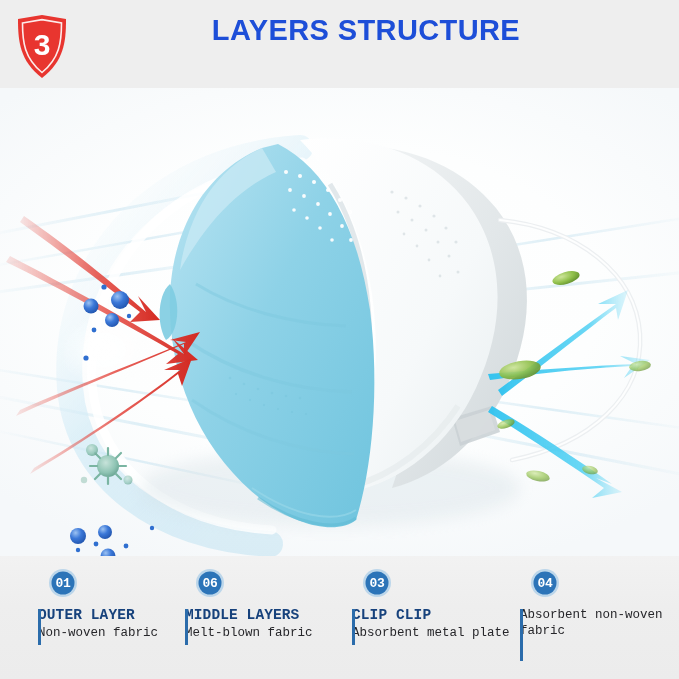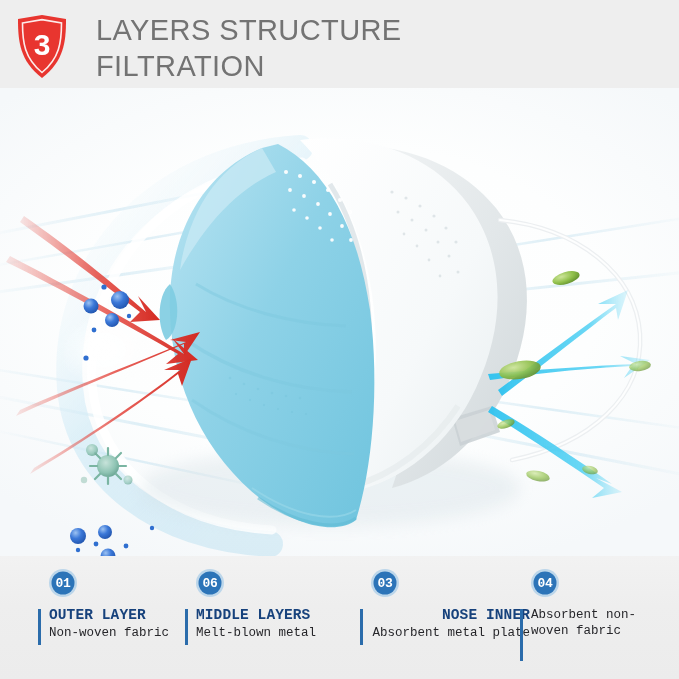--- a/index.html
+++ b/index.html
@@ -44,26 +44,27 @@
     letter-spacing: 0px;
     padding-bottom: 4px;
     box-sizing: border-box;
   }
   .title-block {
     position: absolute;
     left: 96px; top: 12px;
     width: 540px;
   }
   .title-line {
-    color: #737373;
+    color: #1d4ed8;
     font-size: 29px;
-    font-weight: normal;
+    font-weight: bold;
     letter-spacing: 0.4px;
     line-height: 36px;
     white-space: nowrap;
+    text-align: center;
   }
 
   
   .scene {
     position: absolute;
     left: 0; top: 88px;
     width: 679px; height: 468px;
     overflow: hidden;
     background:
       radial-gradient(ellipse 70% 60% at 50% 45%, #ffffff 0%, #fdfefe 55%, #f5f8fa 100%);
@@ -100,21 +101,20 @@
     align-items: center;
     justify-content: center;
     color: #ffffff;
     font-size: 13px;
     font-weight: bold;
     letter-spacing: -0.3px;
   }
   .label-body {
     position: relative;
     margin-top: 9px;
-    padding-left: 11px;
   }
   .label-rule {
     position: absolute;
     left: 0; top: 2px;
     width: 3px; height: 36px;
     background: #2b6cab;
   }
   .label-title {
     color: #17427c;
     font-size: 14.5px;
@@ -140,21 +140,20 @@
     <div class="shield">
       <svg viewBox="0 0 56 66" xmlns="http://www.w3.org/2000/svg">
         <path d="M4 5 L28 1 L52 5 C52 28 50 47 28 64 C6 47 4 28 4 5 Z" fill="#e8352f"></path>
         <path d="M8.5 9 L28 5.6 L47.5 9 C47.5 28 45.6 44 28 58.5 C10.4 44 8.5 28 8.5 9 Z" fill="none" stroke="#ffffff" stroke-width="1.6" opacity="0.9"></path>
       </svg>
       <div class="shield-num">3</div>
     </div>
 
     <div class="title-block">
       <div class="title-line">LAYERS STRUCTURE</div>
-      <div class="title-line">FILTRATION</div>
     </div>
   </div>
 
   <div class="scene">
     <svg class="scene-svg" width="679" height="468" viewBox="0 0 679 468" xmlns="http://www.w3.org/2000/svg">
       <defs>
         <linearGradient id="gOuter" x1="0" y1="0" x2="1" y2="1">
           <stop offset="0%" stop-color="#b9e4f2"></stop>
           <stop offset="45%" stop-color="#8ed2e7"></stop>
           <stop offset="100%" stop-color="#6fc4de"></stop>
@@ -473,35 +472,35 @@
       <div class="badge">
         <svg viewBox="0 0 30 30" xmlns="http://www.w3.org/2000/svg">
           <circle cx="15" cy="15" r="14" fill="#bcd6ea"></circle>
           <circle cx="15" cy="15" r="11.5" fill="#2c74b8"></circle>
         </svg>
         <div class="badge-num">06</div>
       </div>
       <div class="label-body">
         <div class="label-rule"></div>
         <div class="label-title">MIDDLE LAYERS</div>
-        <div class="label-desc">Melt-blown metal</div>
+        <div class="label-desc">Melt-blown fabric</div>
       </div>
     </div>
 
-    <div class="label-col" style="left:360px; width:170px;text-align:right;">
+    <div class="label-col" style="left:352px; width:170px;">
       <div class="badge">
         <svg viewBox="0 0 30 30" xmlns="http://www.w3.org/2000/svg">
           <circle cx="15" cy="15" r="14" fill="#bcd6ea"></circle>
           <circle cx="15" cy="15" r="11.5" fill="#2c74b8"></circle>
         </svg>
         <div class="badge-num">03</div>
       </div>
       <div class="label-body">
         <div class="label-rule"></div>
-        <div class="label-title">NOSE INNER</div>
+        <div class="label-title">CLIP CLIP</div>
         <div class="label-desc">Absorbent metal plate</div>
       </div>
     </div>
 
     <div class="label-col" style="left:520px; width:150px;">
       <div class="badge">
         <svg viewBox="0 0 30 30" xmlns="http://www.w3.org/2000/svg">
           <circle cx="15" cy="15" r="14" fill="#bcd6ea"></circle>
           <circle cx="15" cy="15" r="11.5" fill="#2c74b8"></circle>
         </svg>

